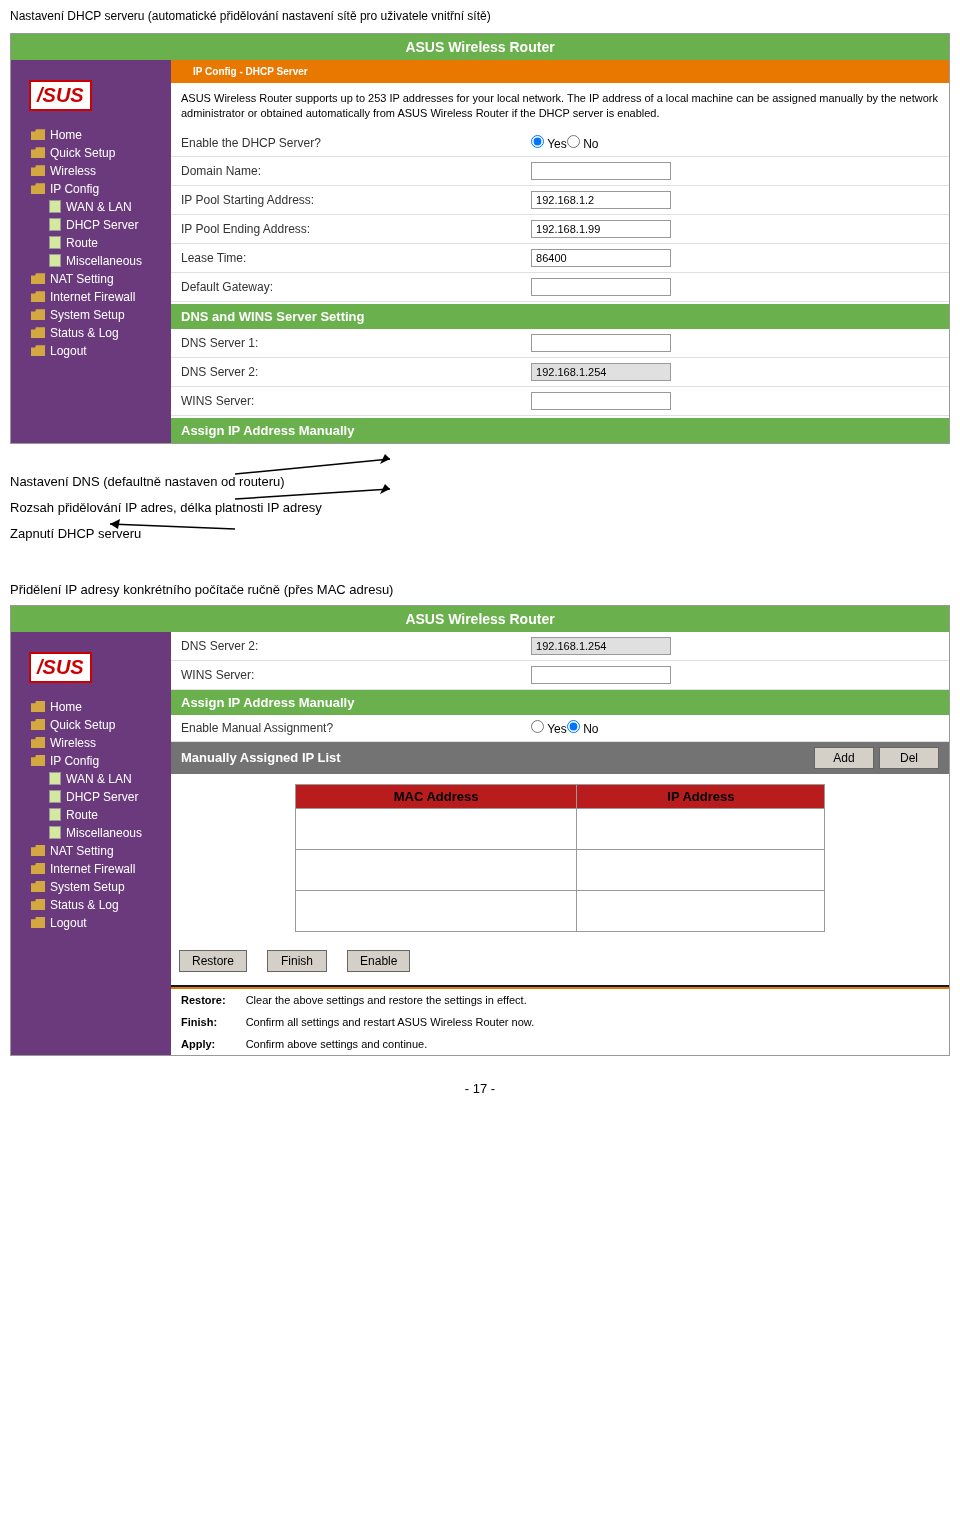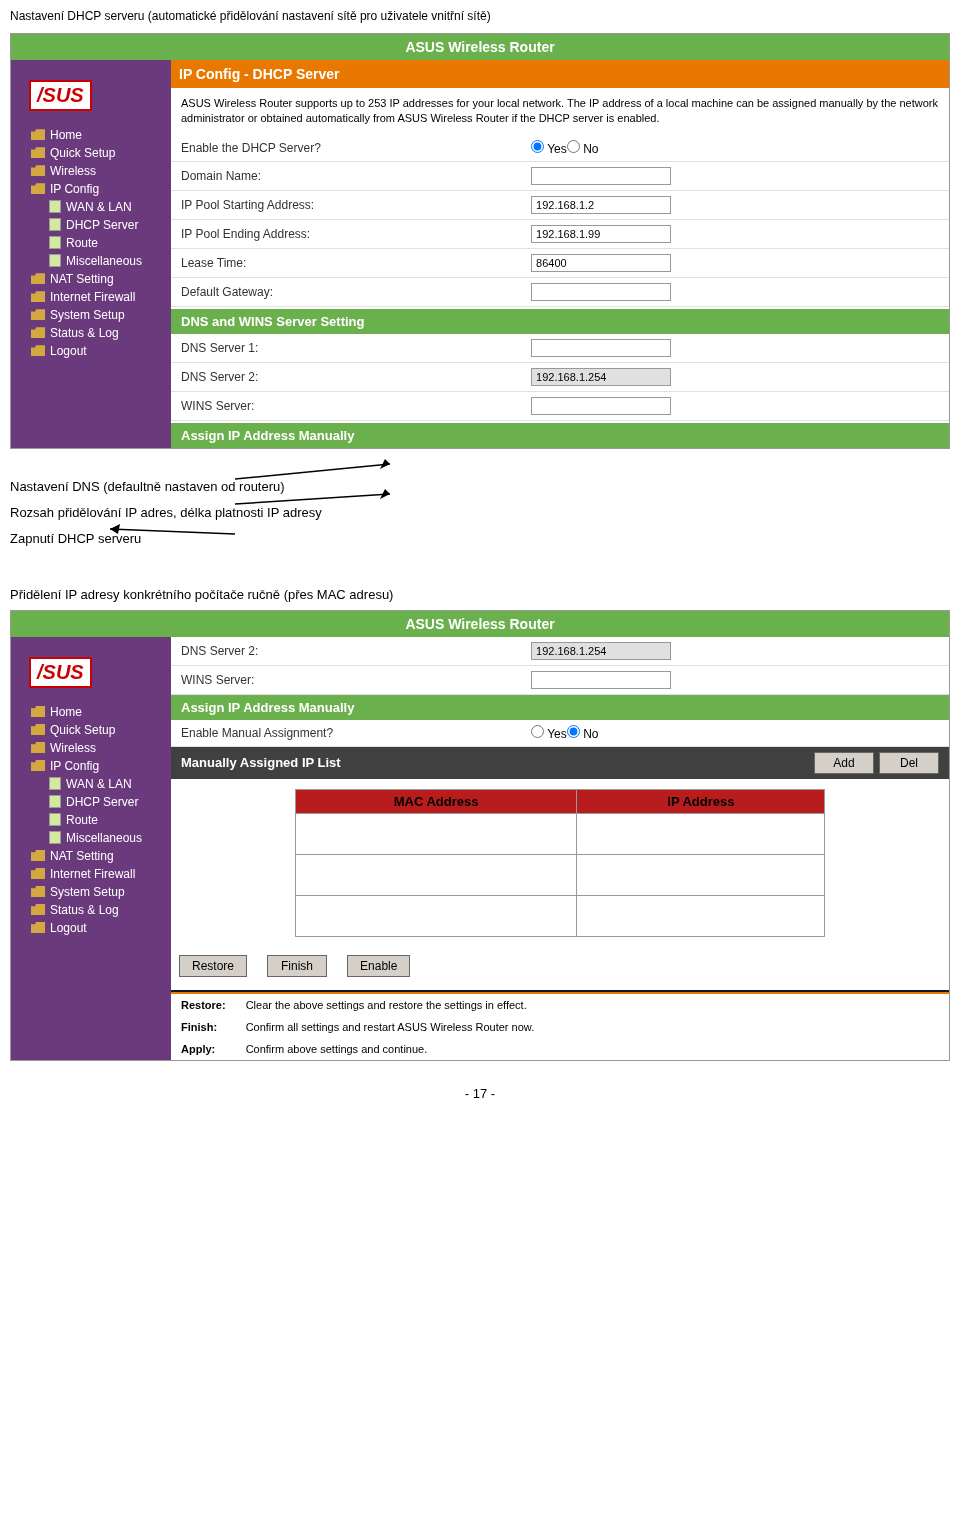--- a/index.html
+++ b/index.html
@@ -87,22 +87,22 @@
     
     .main-content {
       flex: 1;
       padding: 0;
     }
 
     .section-header {
       background: #e87800;
       color: #fff;
       font-weight: bold;
-      font-size: 14px;
-      padding: 6px 8px;
+      font-size: 10px;
+      padding: 6px 22px;
     }
 
     .section-subheader {
       background: #6ab04c;
       color: #fff;
       font-weight: bold;
       font-size: 13px;
       padding: 5px 10px;
       margin-top: 2px;
     }
@@ -223,21 +223,21 @@
 
     .manually-header {
       background: #6ab04c;
       color: #fff;
       font-weight: bold;
       font-size: 13px;
       padding: 5px 10px;
     }
 
     .manually-list-header {
-      background: #404040;
+      background: #737373;
       color: #fff;
       font-weight: bold;
       font-size: 13px;
       padding: 5px 10px;
       display: flex;
       justify-content: space-between;
       align-items: center;
     }
 
     .manually-list-buttons {

